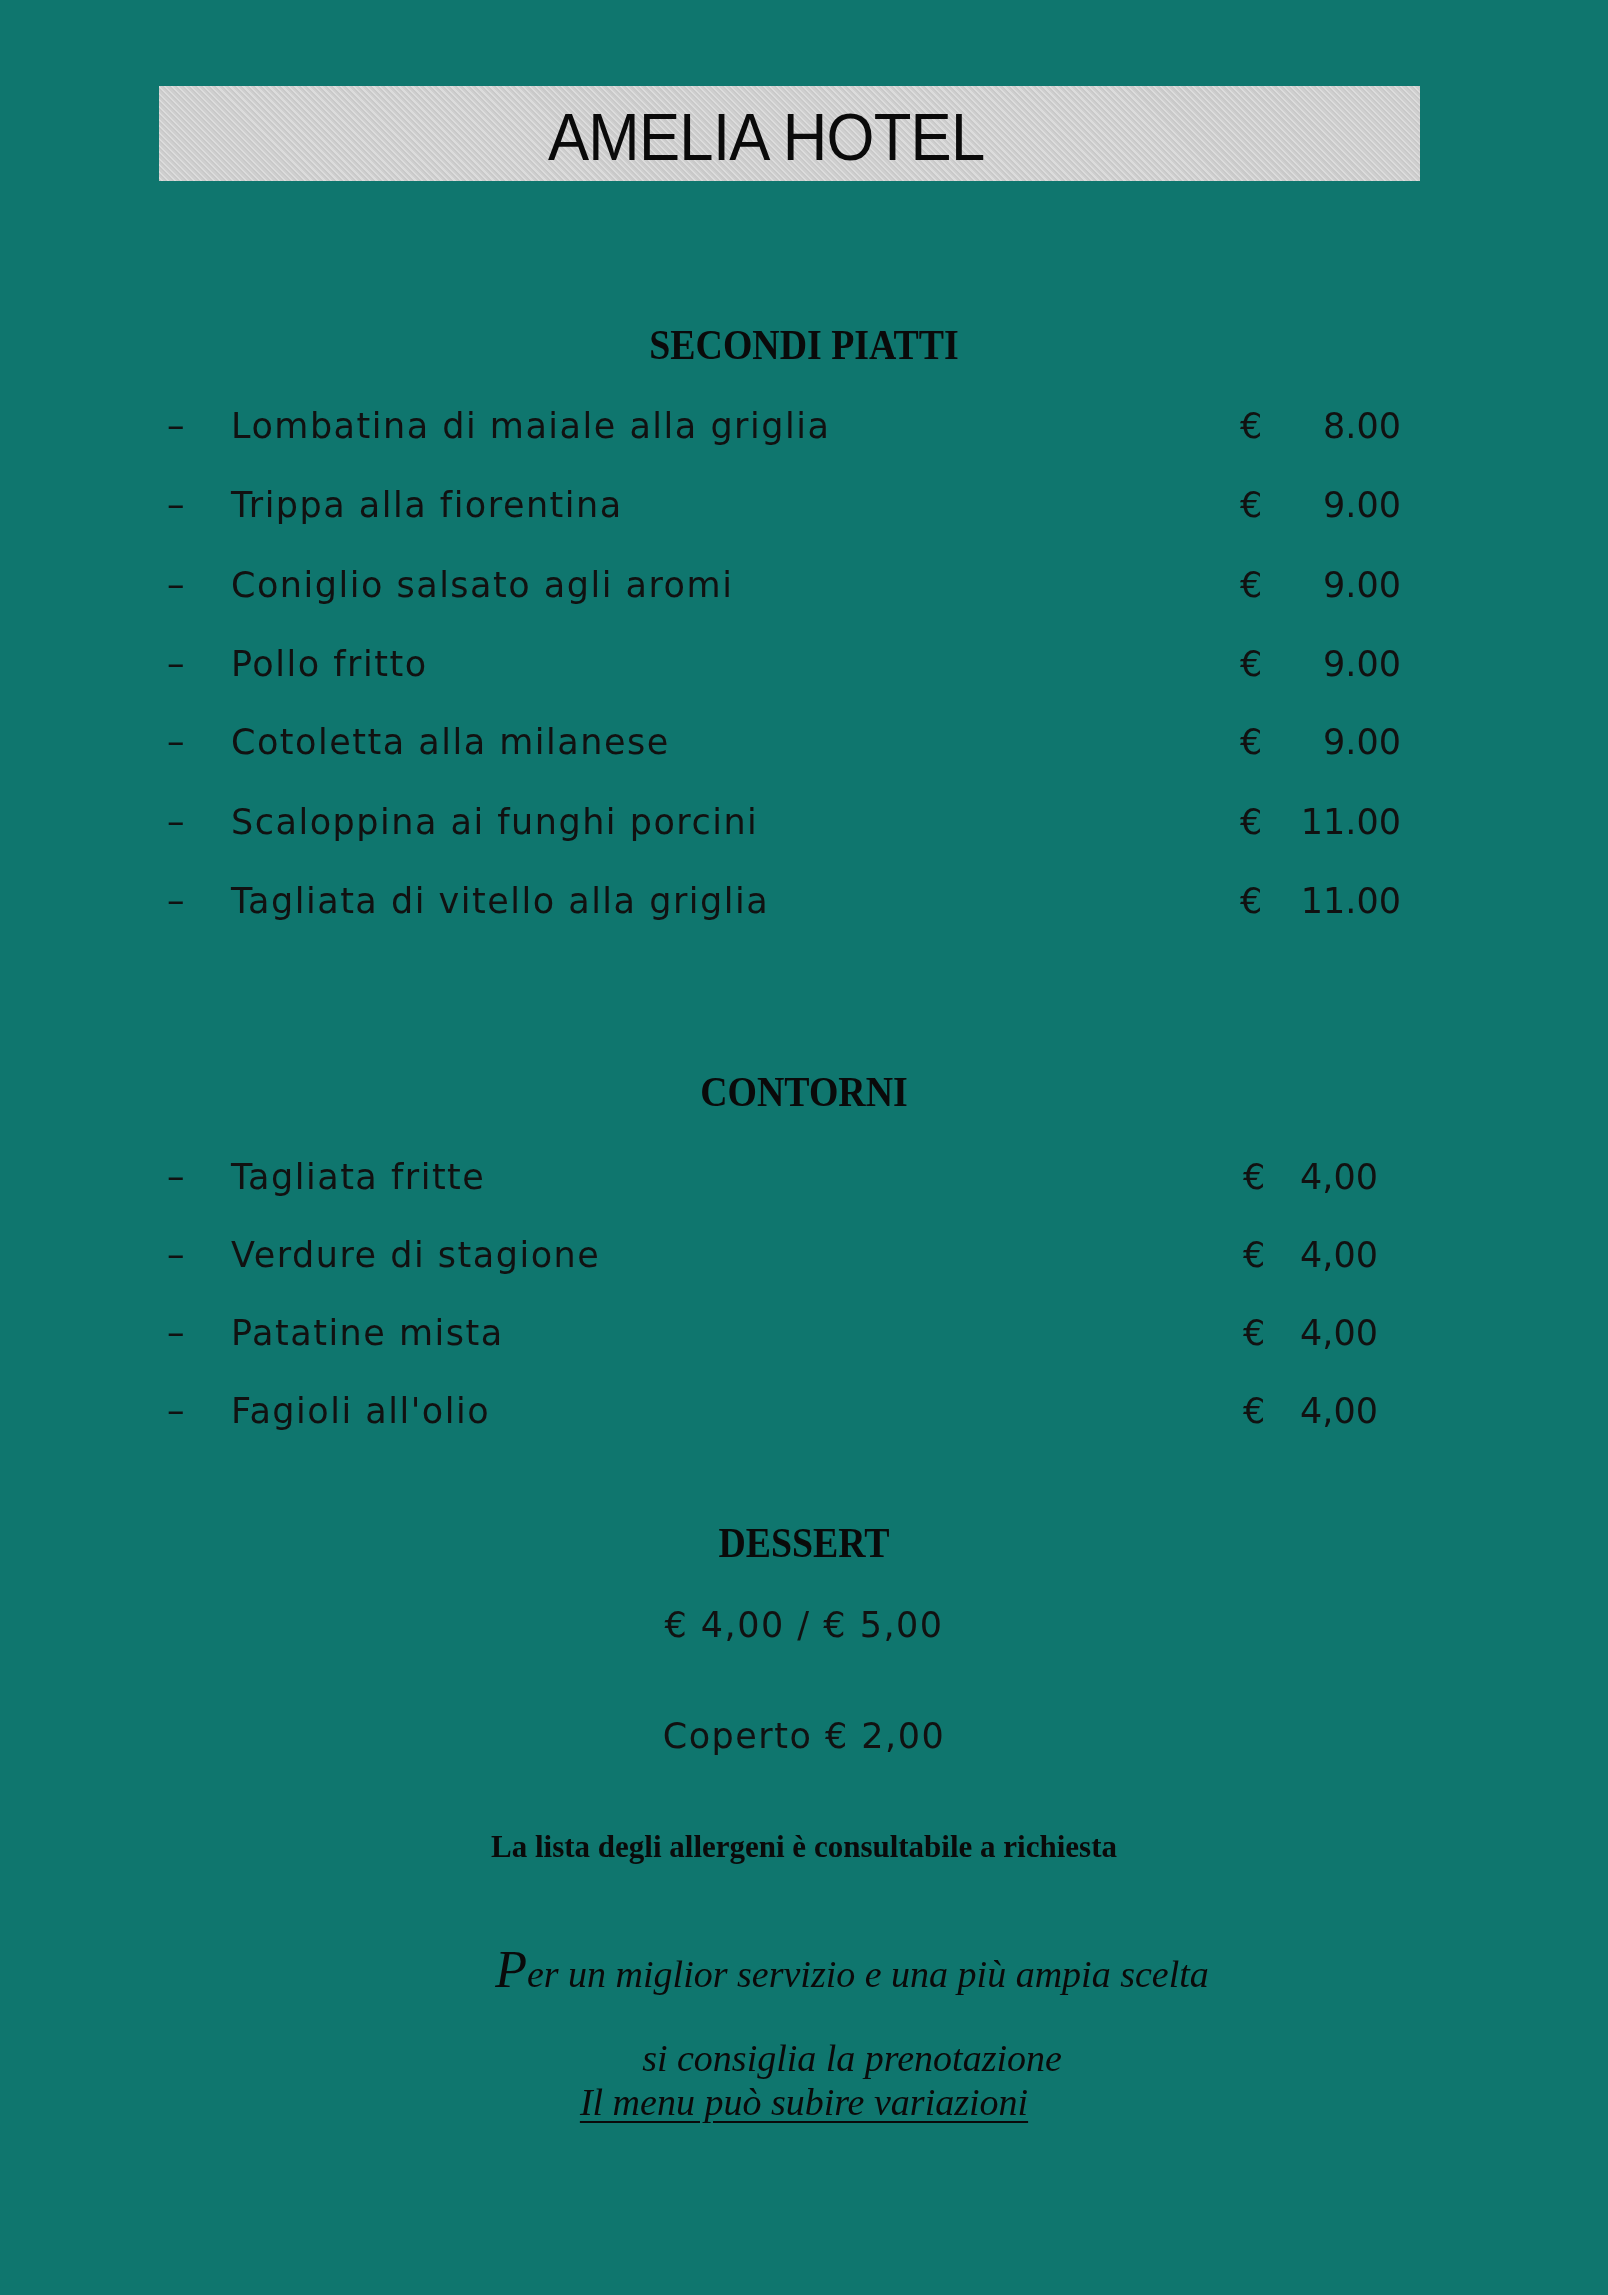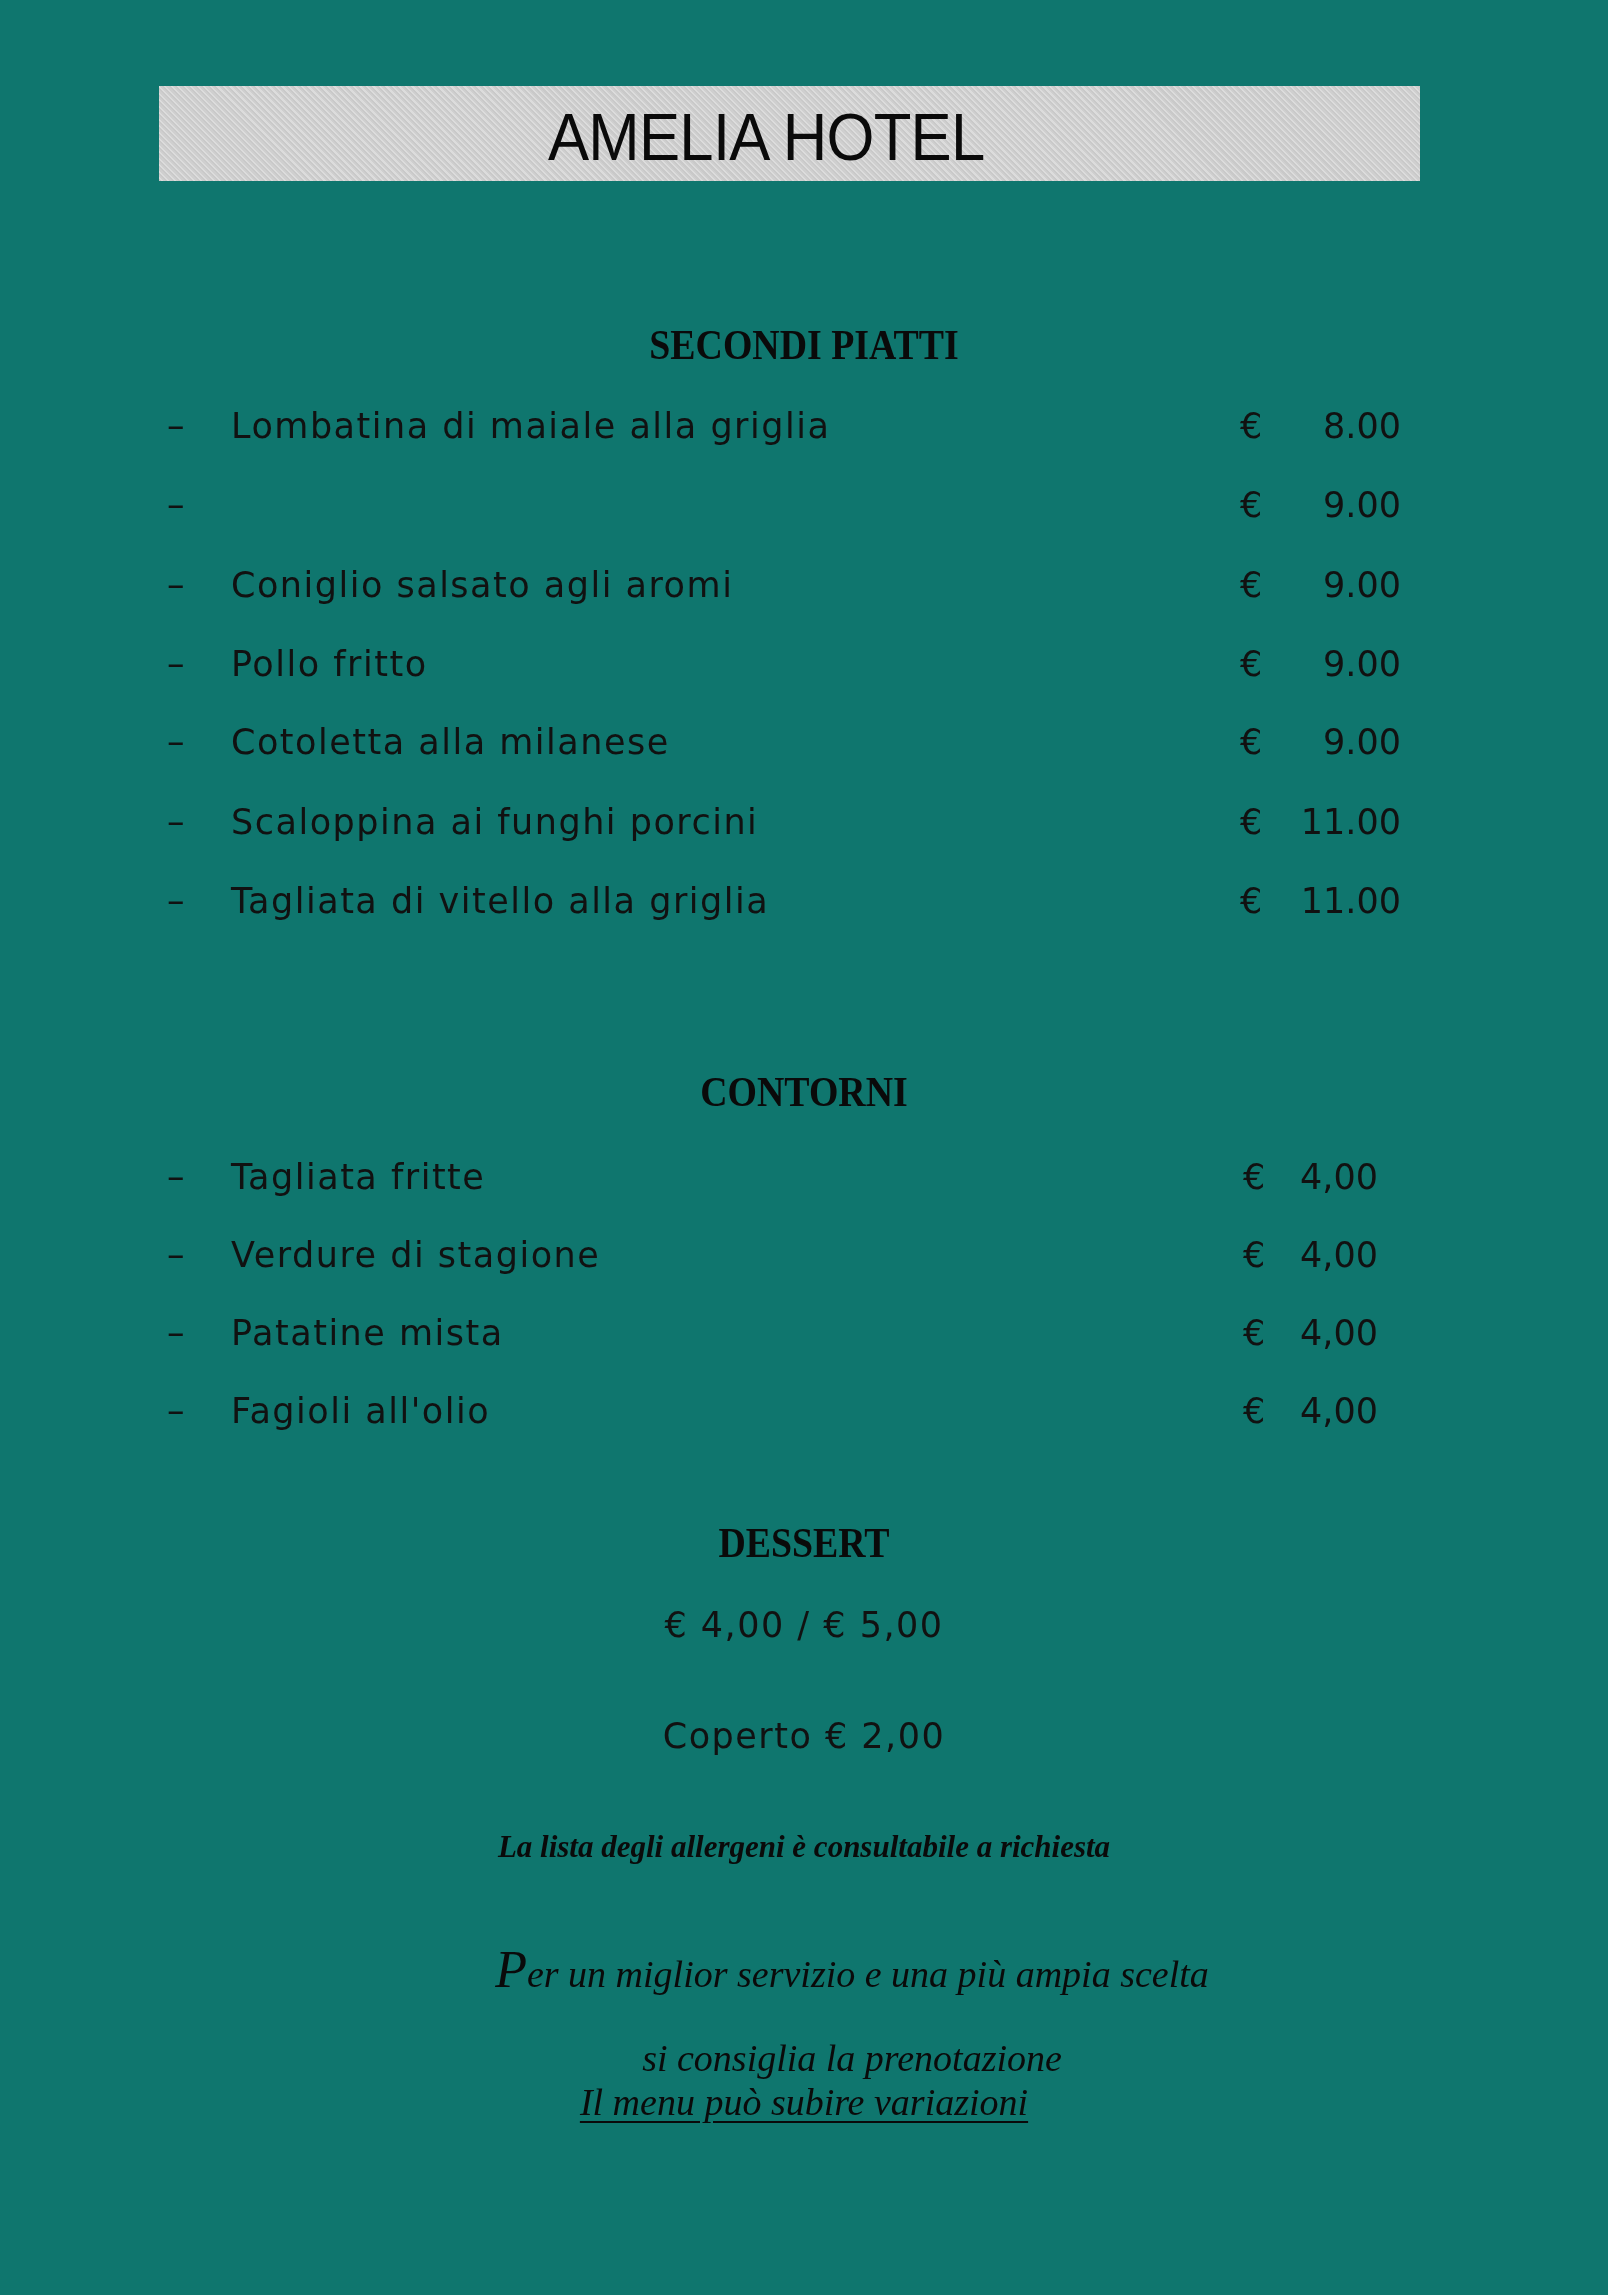--- a/index.html
+++ b/index.html
@@ -66,20 +66,21 @@
 
   <div class="secondi">
     <div class="item" style="top:406px;">
       <span class="dash">–</span>
       <span class="name">Lombatina di maiale alla griglia</span>
       <span class="euro">€</span>
       <span class="price">8.00</span>
     </div>
     <div class="item" style="top:485px;">
       <span class="dash">–</span>
+      <span class="name">Trippa alla fiorentina</span>
       <span class="euro">€</span>
       <span class="price">9.00</span>
     </div>
     <div class="item" style="top:565px;">
       <span class="dash">–</span>
       <span class="name">Coniglio salsato agli aromi</span>
       <span class="euro">€</span>
       <span class="price">9.00</span>
     </div>
     <div class="item" style="top:644px;">
@@ -134,21 +135,21 @@
       <span class="name">Fagioli all'olio</span>
       <span class="euro">€</span>
       <span class="price">4,00</span>
     </div>
   </div>
 
   <div class="section-title" style="top:1518px;">DESSERT</div>
   <div class="center-line" style="top:1605px;">€ 4,00 /  € 5,00</div>
   <div class="center-line" style="top:1716px;">Coperto  € 2,00</div>
 
-  <div class="allergen" style="top:1829px;font-style:italic;">La lista degli allergeni è consultabile a richiesta</div>
+  <div class="allergen" style="top:1829px;">La lista degli allergeni è consultabile a richiesta</div>
 
   <div class="italic-note" style="top:1940px;">
     <span class="bigP">P</span><span>er un miglior servizio e una più ampia scelta</span>
   </div>
   <div class="italic-note" style="top:2000px;margin-top:36px;">si consiglia la prenotazione</div>
 
   <div class="underline-note" style="top:2080px;">Il menu può subire variazioni</div>
 
 </div>
 

